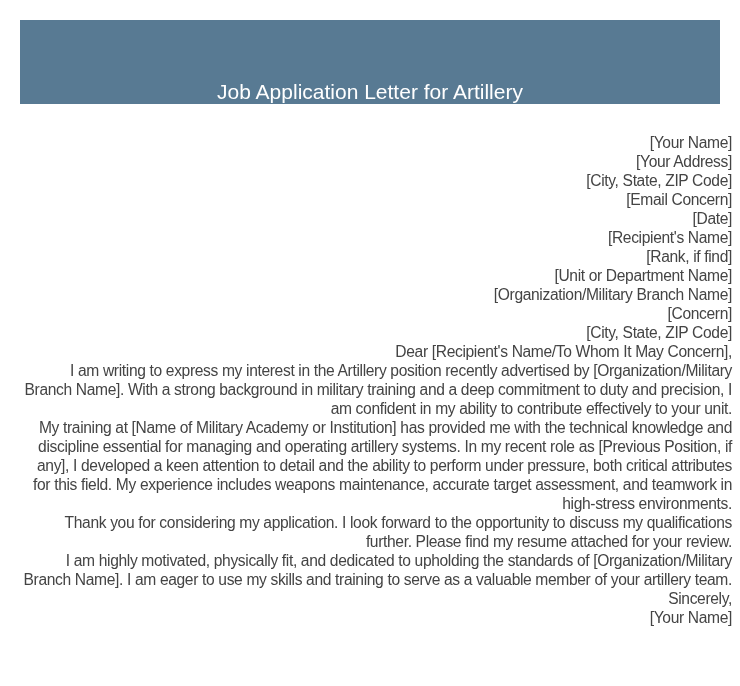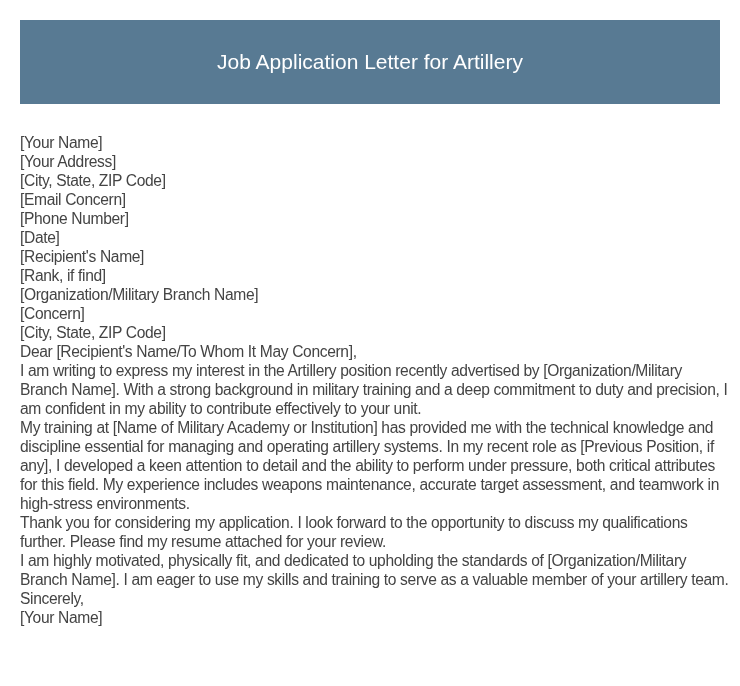--- a/index.html
+++ b/index.html
@@ -1,45 +1,45 @@
 <!DOCTYPE html>
 <html><head>
 <meta charset="utf-8">
 <style>
   html, body { margin: 0; padding: 0; background: #ffffff; }
   body { width: 740px; height: 686px; overflow: hidden; position: relative; }
   .header {
     position: absolute; left: 20px; top: 20px; width: 700px; height: 84px;
     background: #587a93; color: #ffffff;
-    display: flex; align-items: center; justify-content: center;
+    display: flex; align-items: flex-end; justify-content: center;
     font-family: "Liberation Sans", sans-serif; font-size: 21px;
   }
   .letter {
     position: absolute; left: 20px; top: 133px; width: 712px;
     font-family: "Liberation Sans", sans-serif; font-size: 15.6px;
-    line-height: 19px; color: #444444; letter-spacing: -0.35px;
+    line-height: 19px; color: #444444; letter-spacing: -0.35px; text-align: right;
   }
   .letter div { white-space: normal; }
 </style>
 </head>
 <body>
 
 <div class="header">
   <span>Job Application Letter for Artillery</span>
 </div>
 
 <div class="letter">
   <div>[Your Name]</div>
   <div>[Your Address]</div>
   <div>[City, State, ZIP Code]</div>
   <div>[Email Concern]</div>
-  <div>[Phone Number]</div>
   <div>[Date]</div>
   <div>[Recipient's Name]</div>
   <div>[Rank, if find]</div>
+  <div>[Unit or Department Name]</div>
   <div>[Organization/Military Branch Name]</div>
   <div>[Concern]</div>
   <div>[City, State, ZIP Code]</div>
   <div>Dear [Recipient's Name/To Whom It May Concern],</div>
   <div>I am writing to express my interest in the Artillery position recently advertised by [Organization/Military Branch Name]. With a strong background in military training and a deep commitment to duty and precision, I am confident in my ability to contribute effectively to your unit.</div>
   <div>My training at [Name of Military Academy or Institution] has provided me with the technical knowledge and discipline essential for managing and operating artillery systems. In my recent role as [Previous Position, if any], I developed a keen attention to detail and the ability to perform under pressure, both critical attributes for this field. My experience includes weapons maintenance, accurate target assessment, and teamwork in high-stress environments.</div>
   <div>Thank you for considering my application. I look forward to the opportunity to discuss my qualifications further. Please find my resume attached for your review.</div>
   <div>I am highly motivated, physically fit, and dedicated to upholding the standards of [Organization/Military Branch Name]. I am eager to use my skills and training to serve as a valuable member of your artillery team.</div>
   <div>Sincerely,</div>
   <div>[Your Name]</div>

